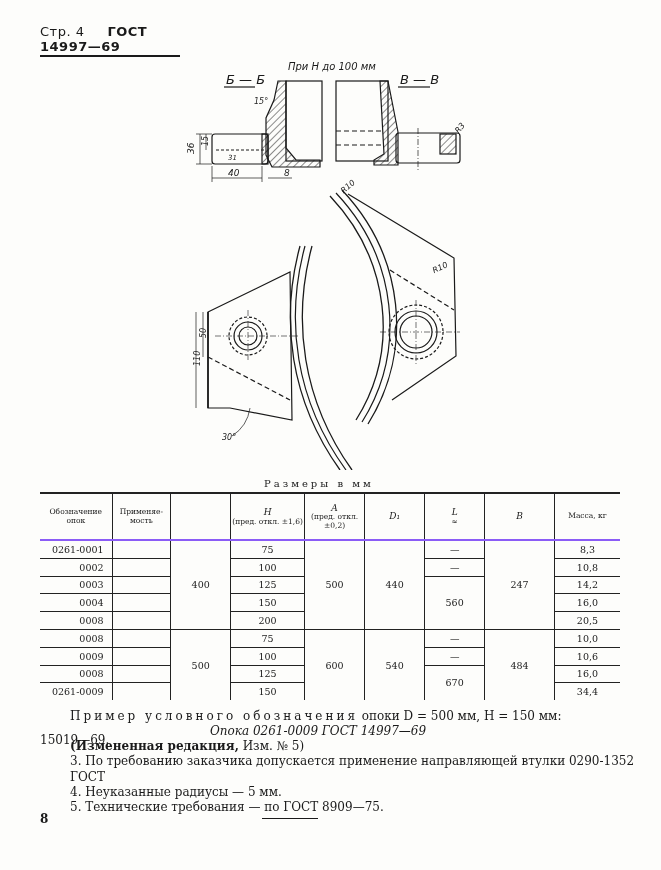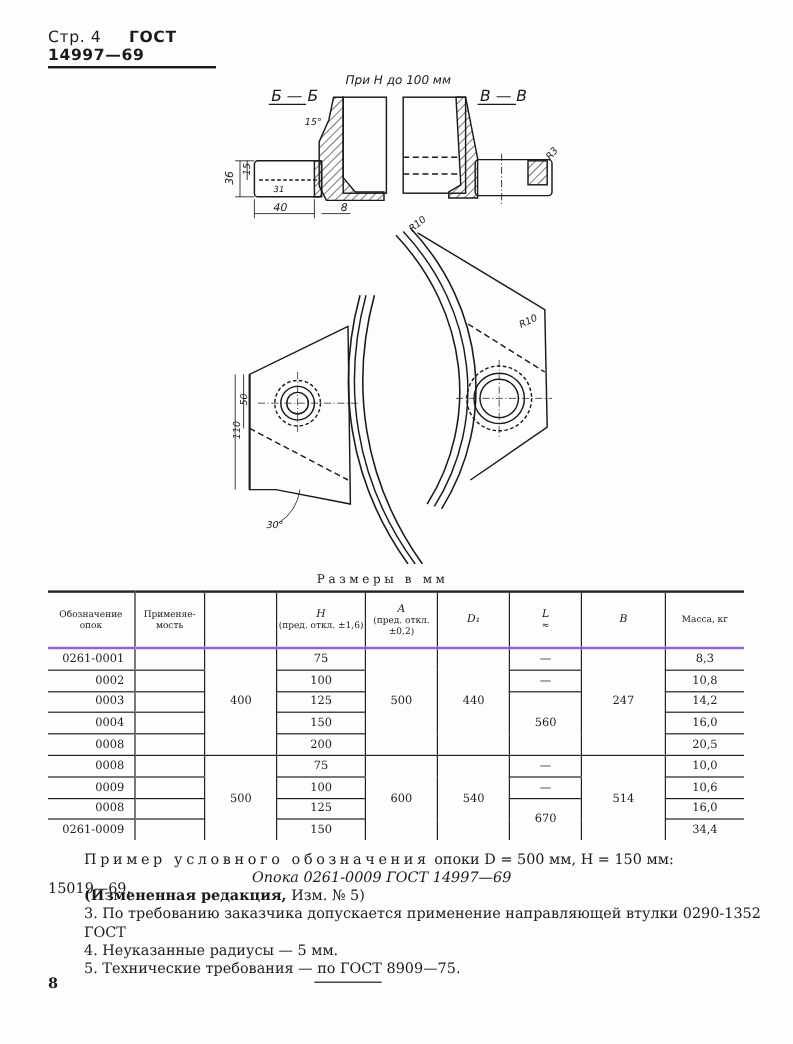--- a/index.html
+++ b/index.html
@@ -163,21 +163,21 @@
       <td class="b">20,5</td>
     </tr>
     <tr>
       <td class="code b">0008</td>
         <td class="b"></td>
       <td rowspan="4">500</td>
       <td class="b">75</td>
       <td rowspan="4">600</td>
       <td rowspan="4">540</td>
       <td class="b">—</td>
-      <td rowspan="4">514</td>
+      <td rowspan="4">484</td>
       <td class="b">10,0</td>
     </tr>
     <tr>
       <td class="code b">0009</td>
         <td class="b"></td>
       <td class="b">100</td>
       <td class="b">—</td>
       <td class="b">10,6</td>
     </tr>
     <tr>

